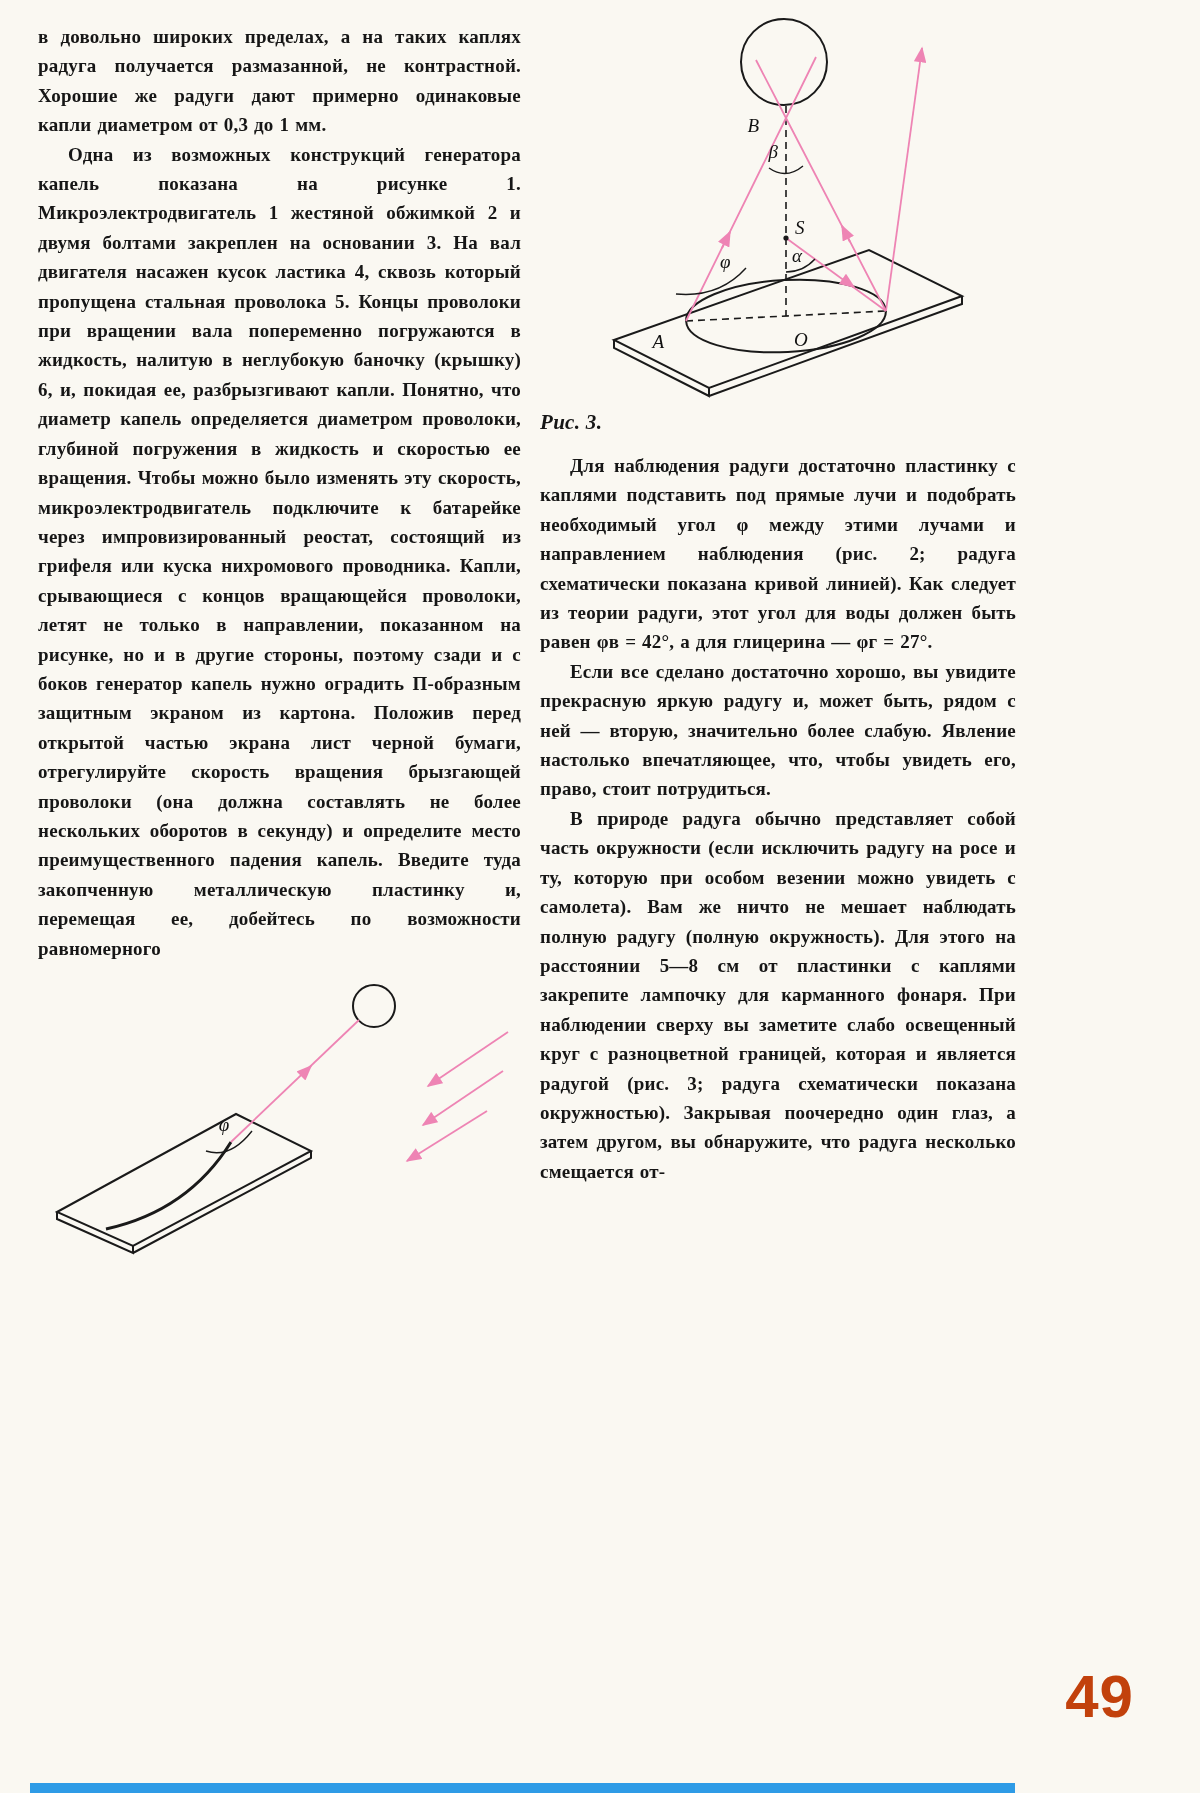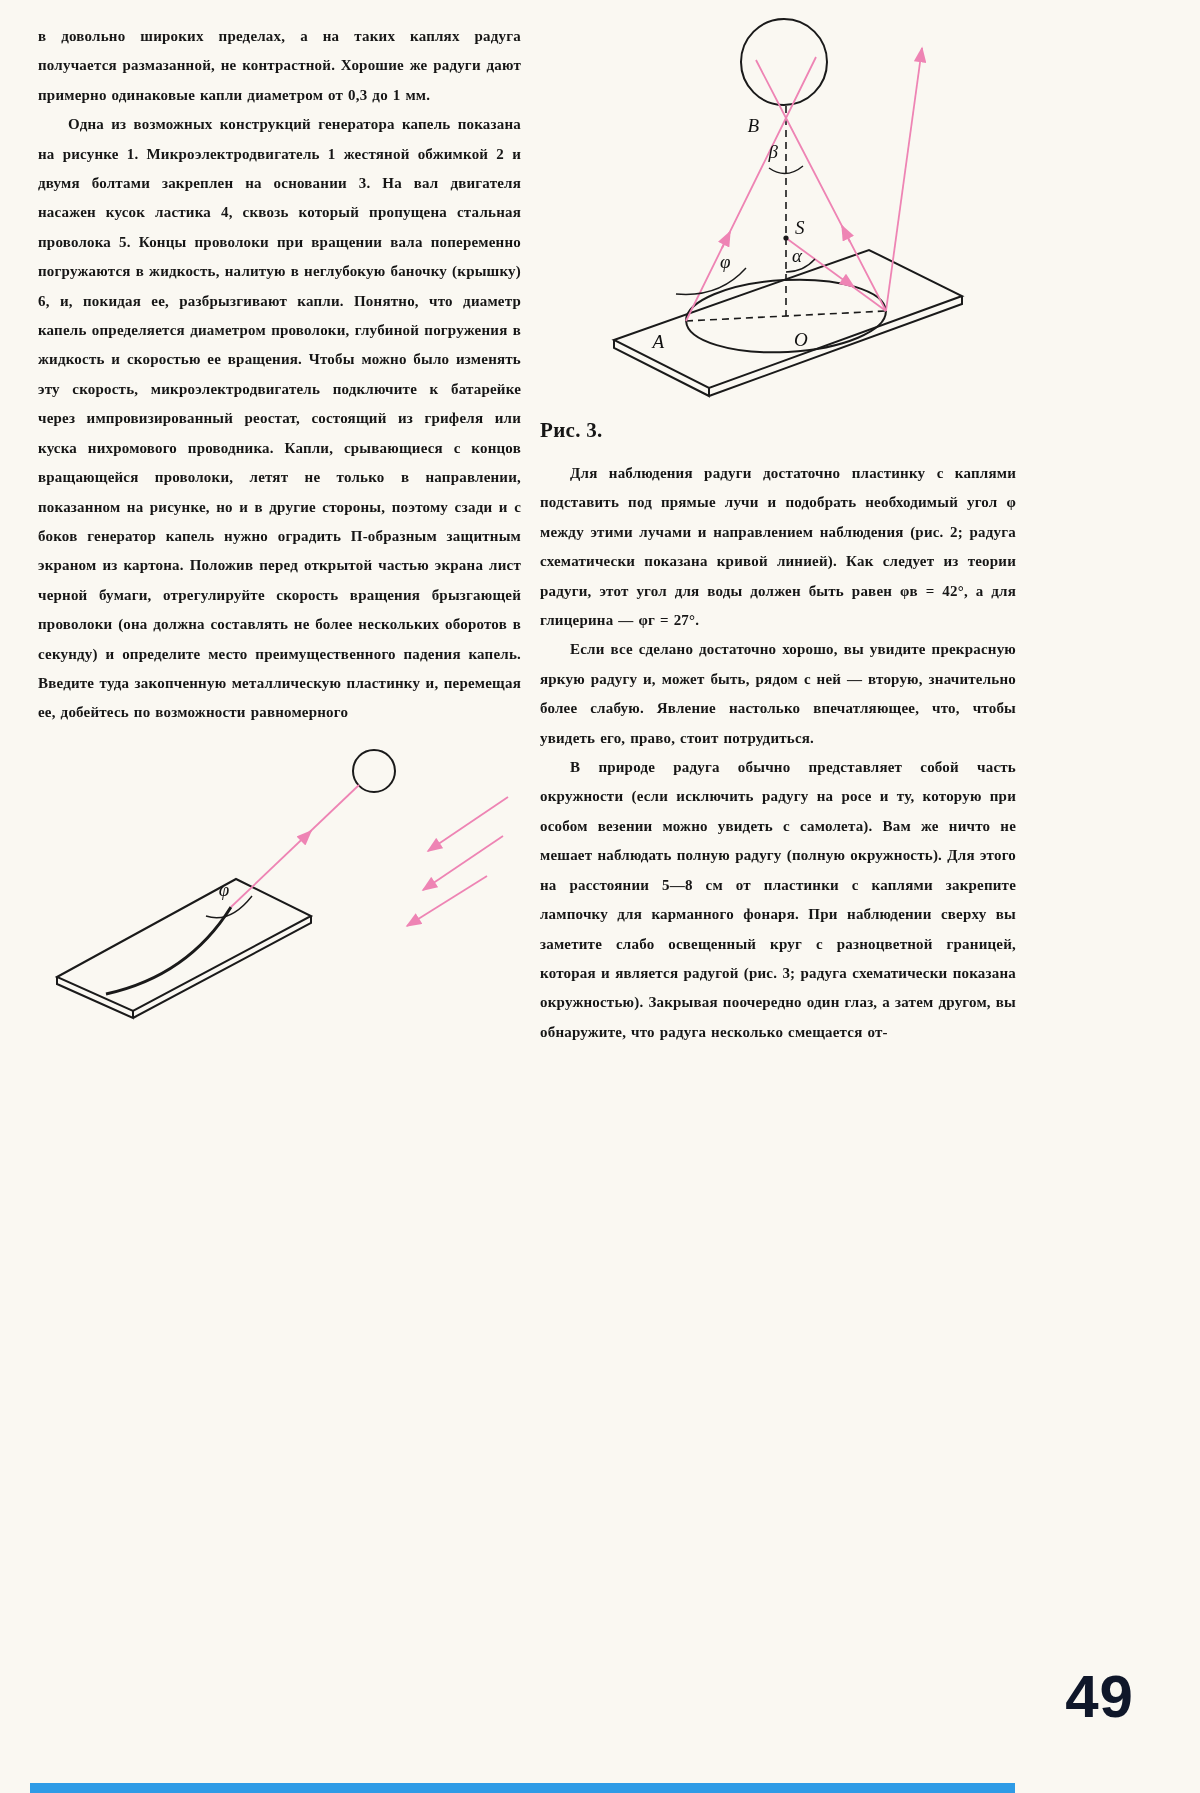--- a/index.html
+++ b/index.html
@@ -10,53 +10,53 @@
     font-family:"Liberation Serif", serif;
     color:#161616;
     overflow:hidden;
   }
   .col{position:absolute;}
   .col-left{left:38px;top:22px;width:483px;}
   .col-right{left:540px;top:10px;width:476px;}
   p.body-text{
     margin:0;
     text-align:justify;
-    font-size:15px;
+    font-size:19px;
     line-height:29.4px;
     font-weight:bold;
     letter-spacing:0.2px;
     word-spacing:1px;
     hyphens:auto;
   }
   p.indent{text-indent:30px;}
   figure{margin:0;padding:0;}
   figure svg{display:block;}
   .fig2-wrap{margin-top:16px;}
   .fig3-wrap{margin-bottom:16px;}
   figcaption{
     font-size:21px;
     font-weight:bold;
     margin-top:6px;
     letter-spacing:0.3px;
   }
-  .fig3-wrap figcaption{margin-top:16px;}
+  .fig3-wrap figcaption{margin-top:8px;font-style:italic;}
   svg text{
     font-family:"Liberation Serif", serif;
     font-style:italic;
     font-size:19px;
     fill:#111;
   }
   .page-number{
     position:absolute;
     right:66px;top:1662px;
     font-family:"Liberation Sans", sans-serif;
     font-weight:bold;
     font-size:60px;
     letter-spacing:1px;
-    color:#0f172a;
+    color:#c2410c;
   }
   .bottom-bar{
     position:absolute;
     left:30px;top:1783px;
     width:985px;height:10px;
     background:#2e9be6;
   }
 </style>
 </head>
 <body>

